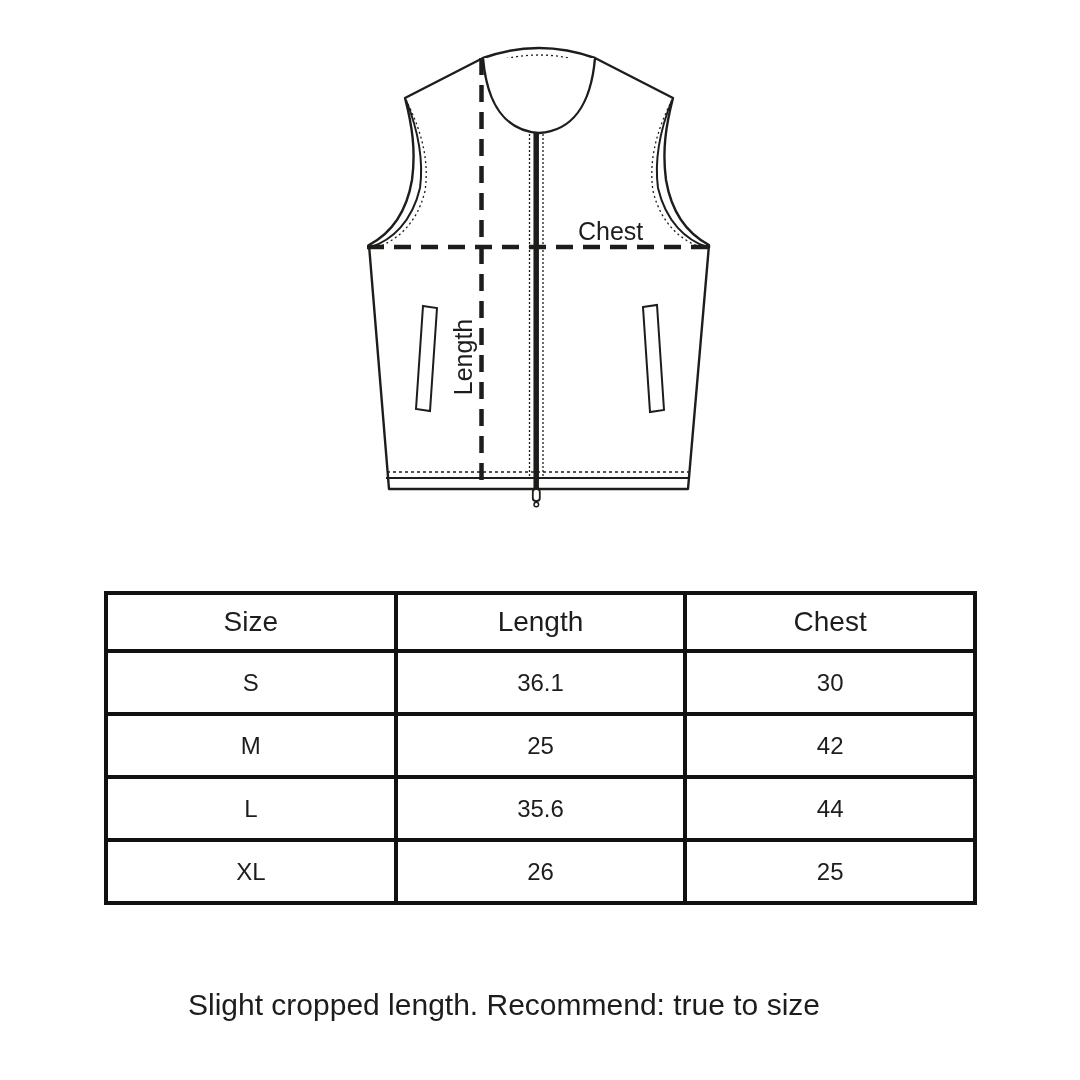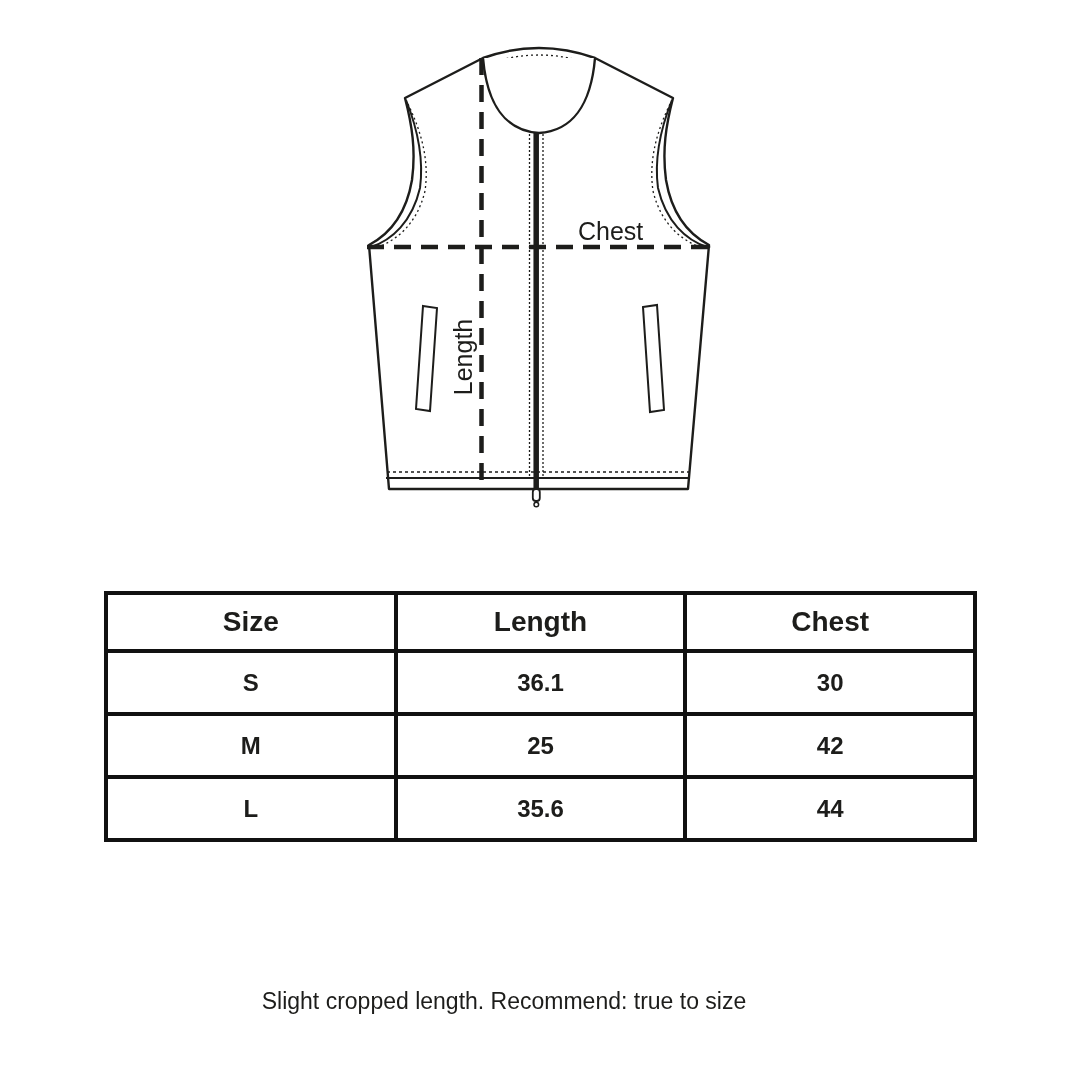--- a/index.html
+++ b/index.html
@@ -12,27 +12,27 @@
     font-family:"Liberation Sans", sans-serif;
     font-size:25px;fill:#1d1d1b;
   }
   table.size-table{
     position:absolute;left:104px;top:591px;width:873px;
     border-collapse:collapse;table-layout:fixed;
     background:#ffffff;
   }
   table.size-table th, table.size-table td{
     border:4px solid #111111;text-align:center;vertical-align:middle;
-    font-weight:700;padding:0;
+    font-weight:400;padding:0;
   }
   table.size-table th{height:54px;font-size:28px;}
   table.size-table td{height:59px;font-size:24px;}
   .footer-note{
     position:absolute;top:988px;left:0;width:1008px;
-    text-align:center;font-size:23px;color:#1d1d1b;
+    text-align:center;font-size:30px;color:#1d1d1b;
   }
 </style>
 </head>
 <body>
 
 <svg class="vest-svg" width="1080" height="560" viewBox="0 0 1080 560" aria-hidden="true">
 
   <line x1="367" y1="247" x2="711" y2="247" stroke="#b0b0b0" stroke-width="1.2"></line>
   <line x1="481.5" y1="58" x2="481.5" y2="487" stroke="#b0b0b0" stroke-width="1.2"></line>
 
@@ -94,16 +94,21 @@
     <tr>
       <td>M</td>
       <td>25</td>
       <td>42</td>
     </tr>
     <tr>
       <td>L</td>
       <td>35.6</td>
       <td>44</td>
     </tr>
+    <tr>
+      <td>XL</td>
+      <td>26</td>
+      <td>25</td>
+    </tr>
   </tbody>
 </table>
 
 <div class="footer-note">Slight cropped length. Recommend: true to size</div>
 
 </body></html>

